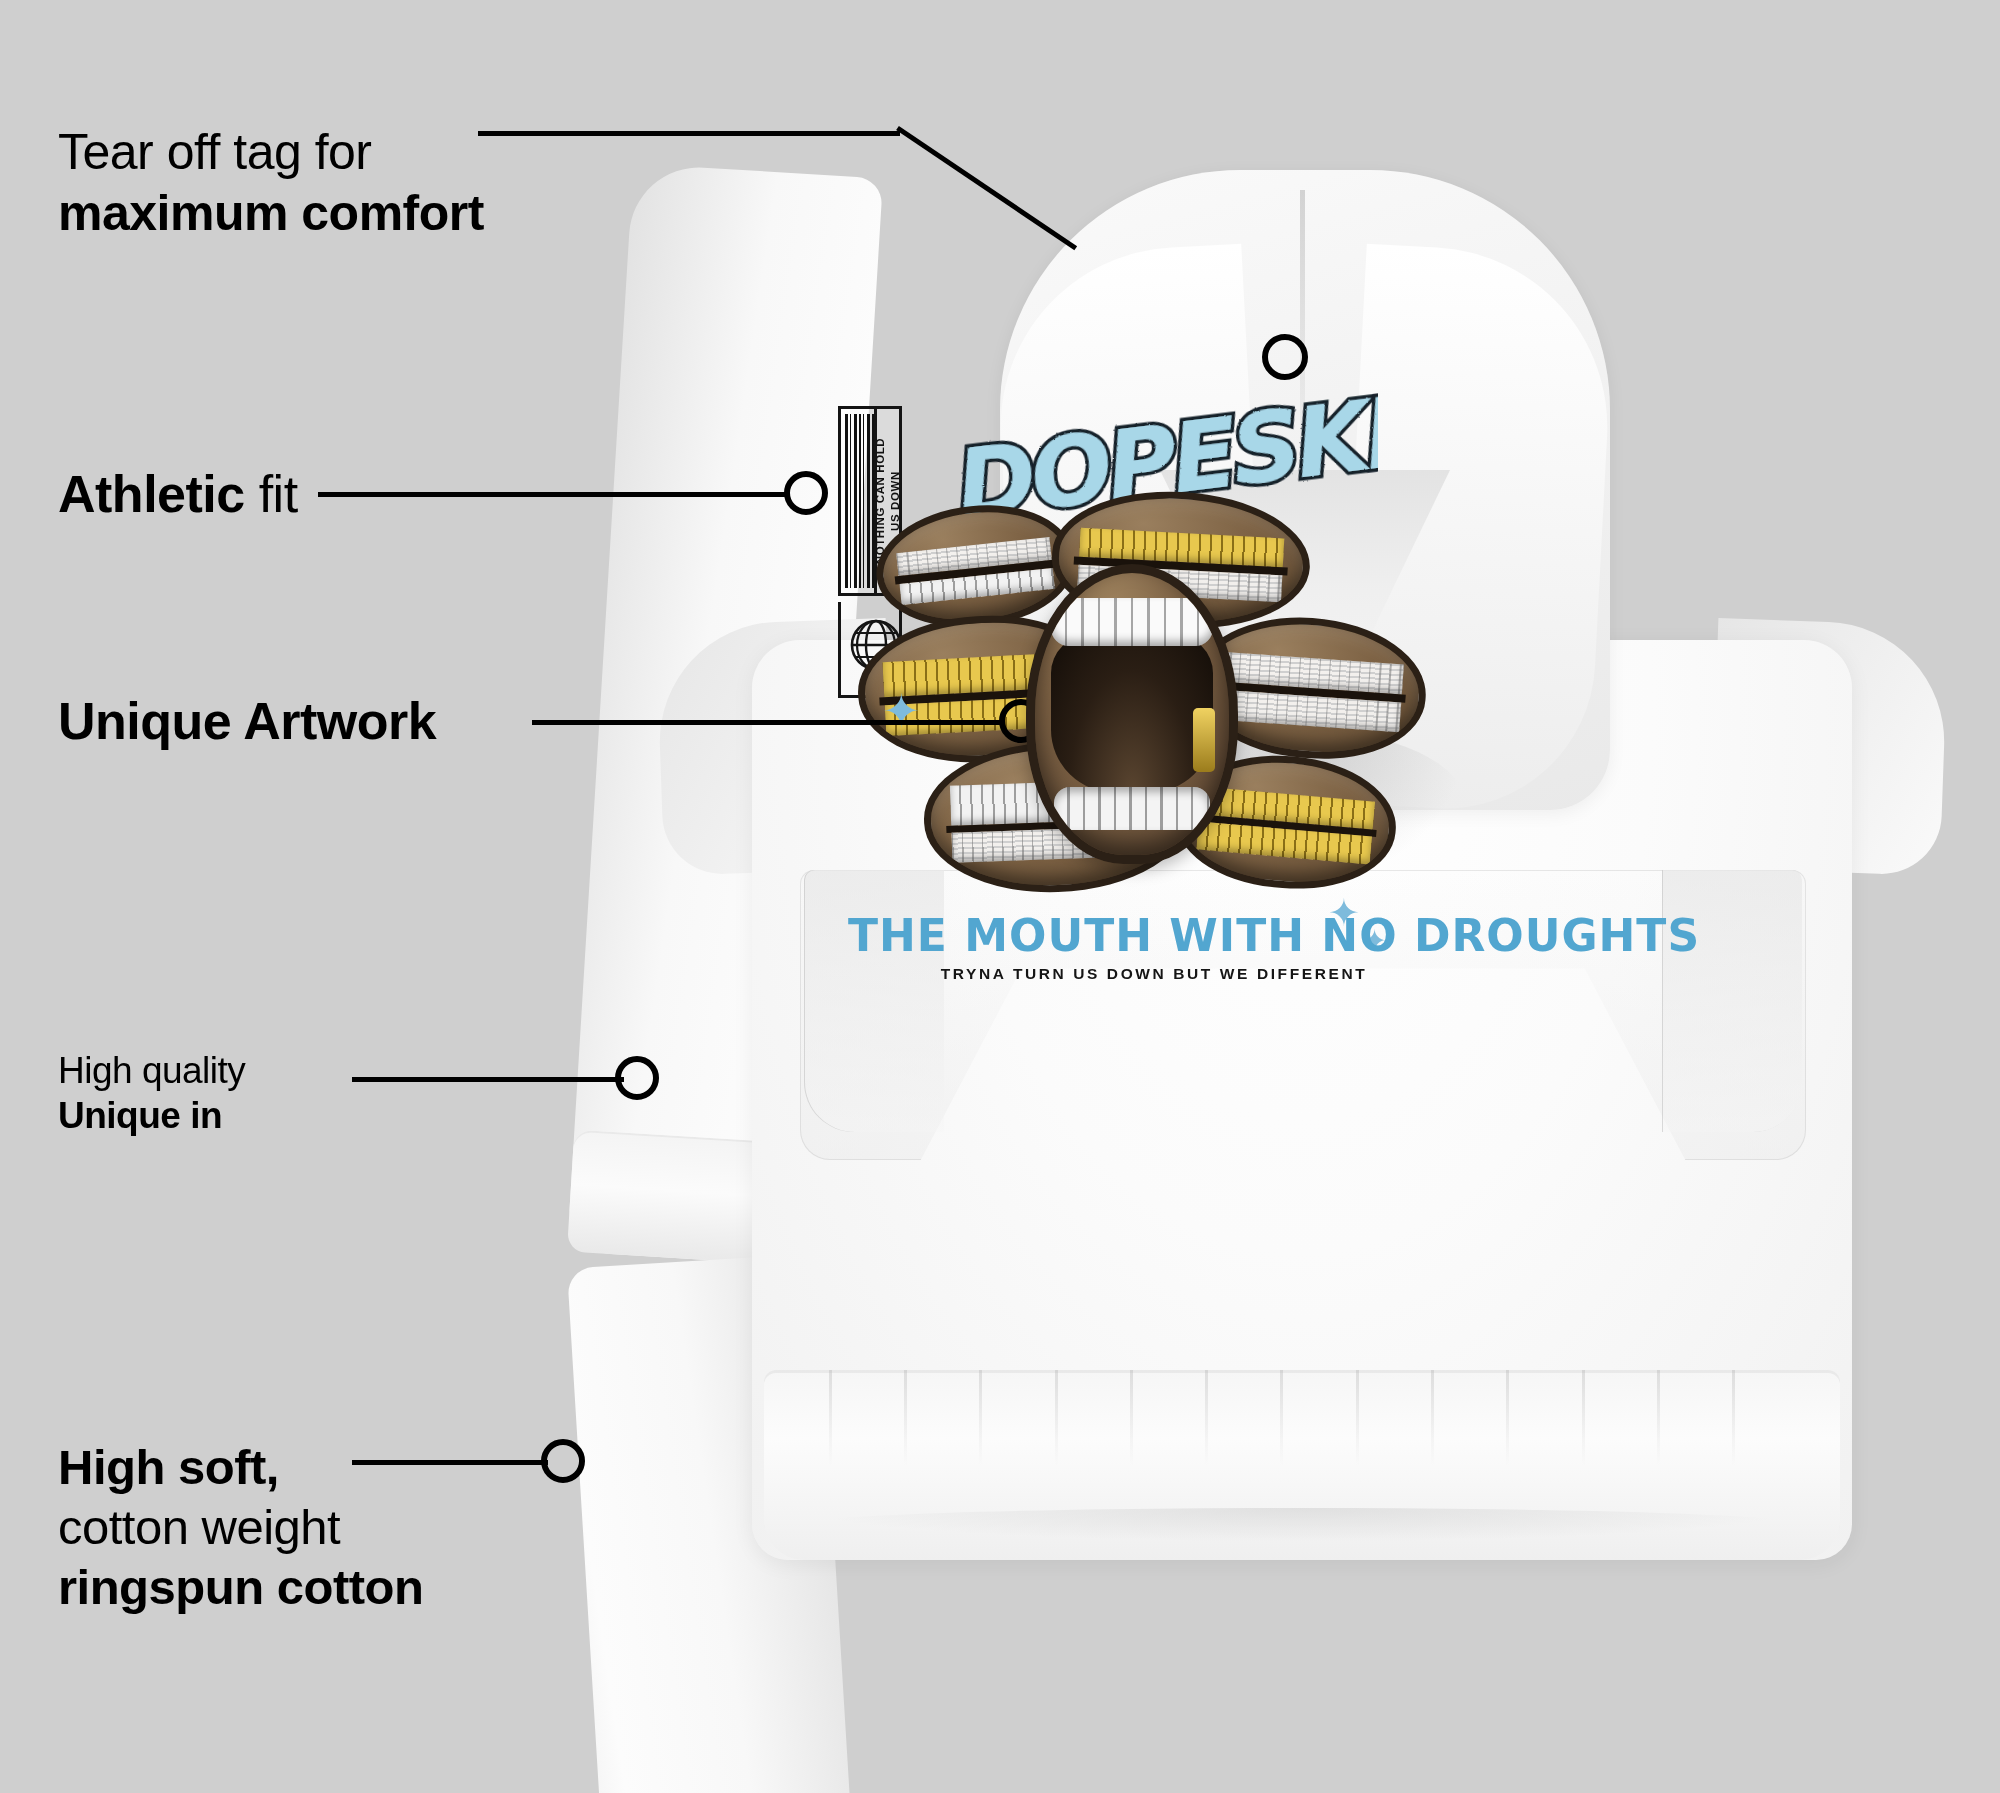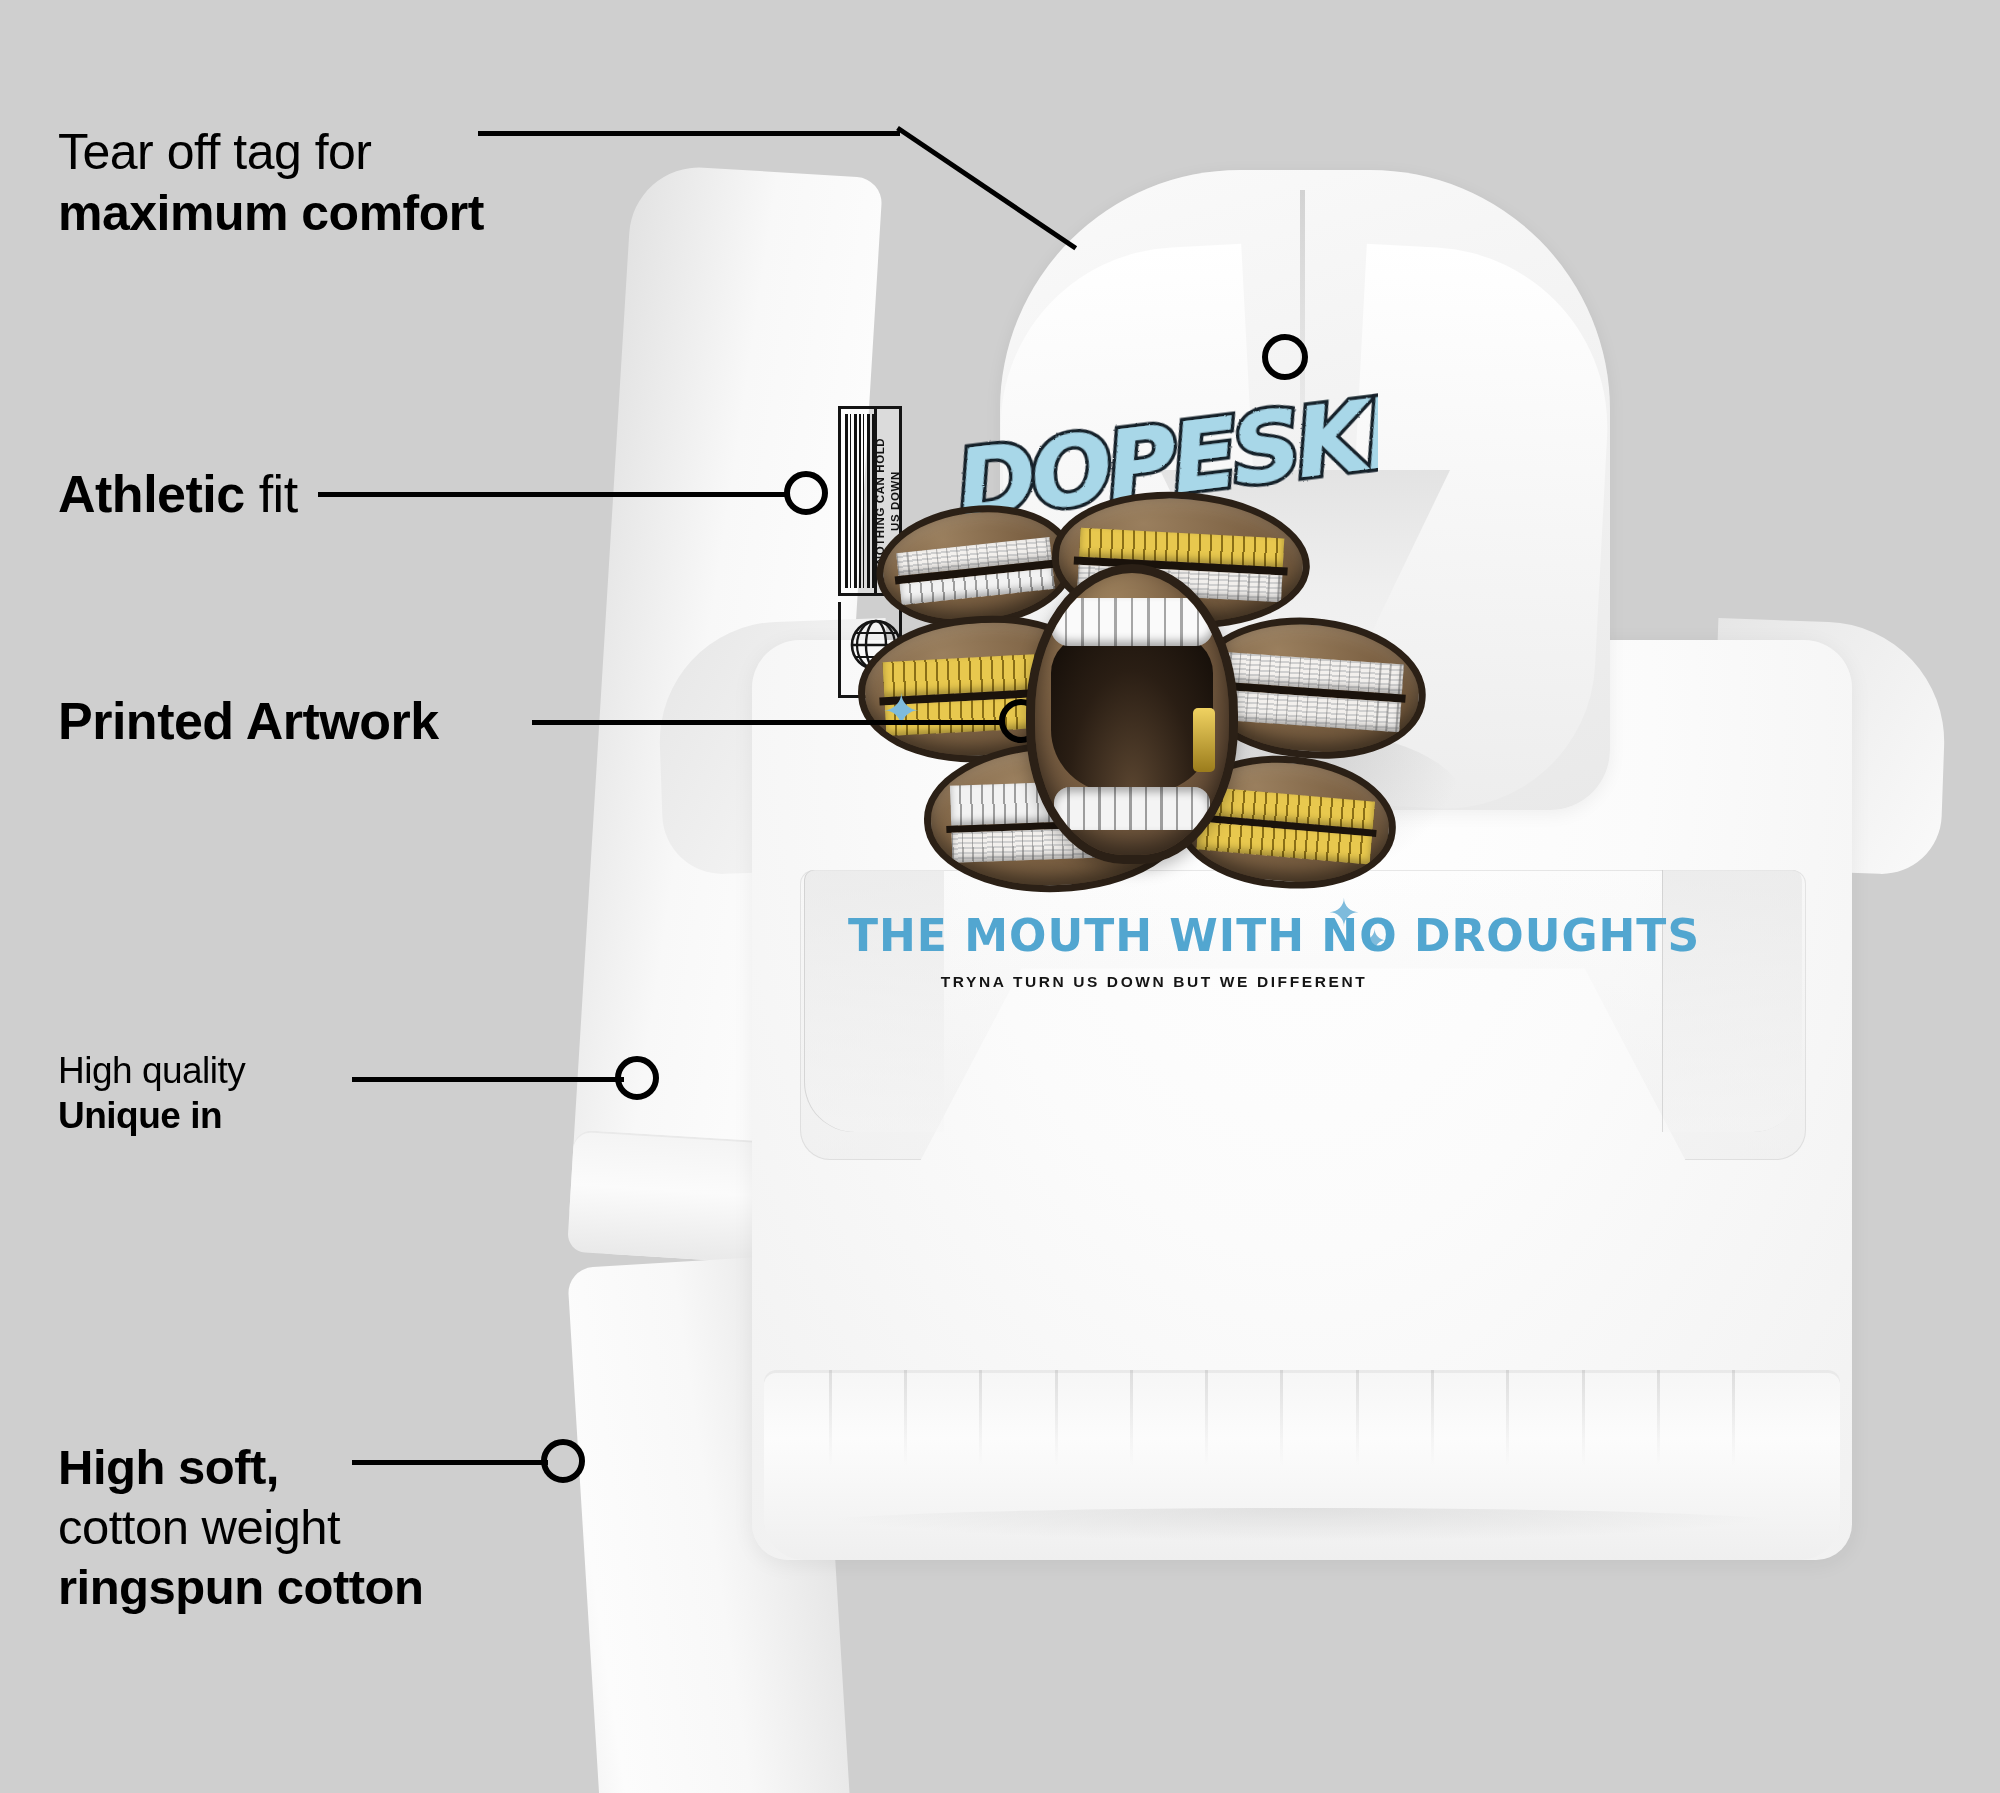--- a/index.html
+++ b/index.html
@@ -383,21 +383,21 @@
   }
   #slogan-main {
     font-family: "DejaVu Sans", sans-serif;
     font-weight: 700;
     font-size: 44px;
     color: #52a6d0;
     letter-spacing: 1px;
     white-space: nowrap;
   }
   #slogan-sub {
-    margin-top: 12px;
+    margin-top: 4px;
     font-family: "Liberation Sans", sans-serif;
     font-weight: 700;
     font-size: 15.5px;
     letter-spacing: 2.6px;
     color: #151515;
     white-space: nowrap;
   }
 </style>
 </head>
 <body>
@@ -557,21 +557,21 @@
   <div class="callout" id="co-tag">
     <span class="ln reg">Tear off tag for</span>
     <span class="ln bold">maximum comfort</span>
   </div>
 
   <div class="callout" id="co-fit">
     <span class="ln"><b class="bold">Athletic</b><span class="reg"> fit</span></span>
   </div>
 
   <div class="callout" id="co-art">
-    <span class="ln bold">Printed Artwork</span>
+    <span class="ln bold">Unique Artwork</span>
   </div>
 
   <div class="callout" id="co-quality">
     <span class="ln reg">High quality</span>
     <span class="ln bold">Unique in</span>
   </div>
 
   <div class="callout" id="co-soft">
     <span class="ln bold">High soft,</span>
     <span class="ln reg">cotton weight</span>

